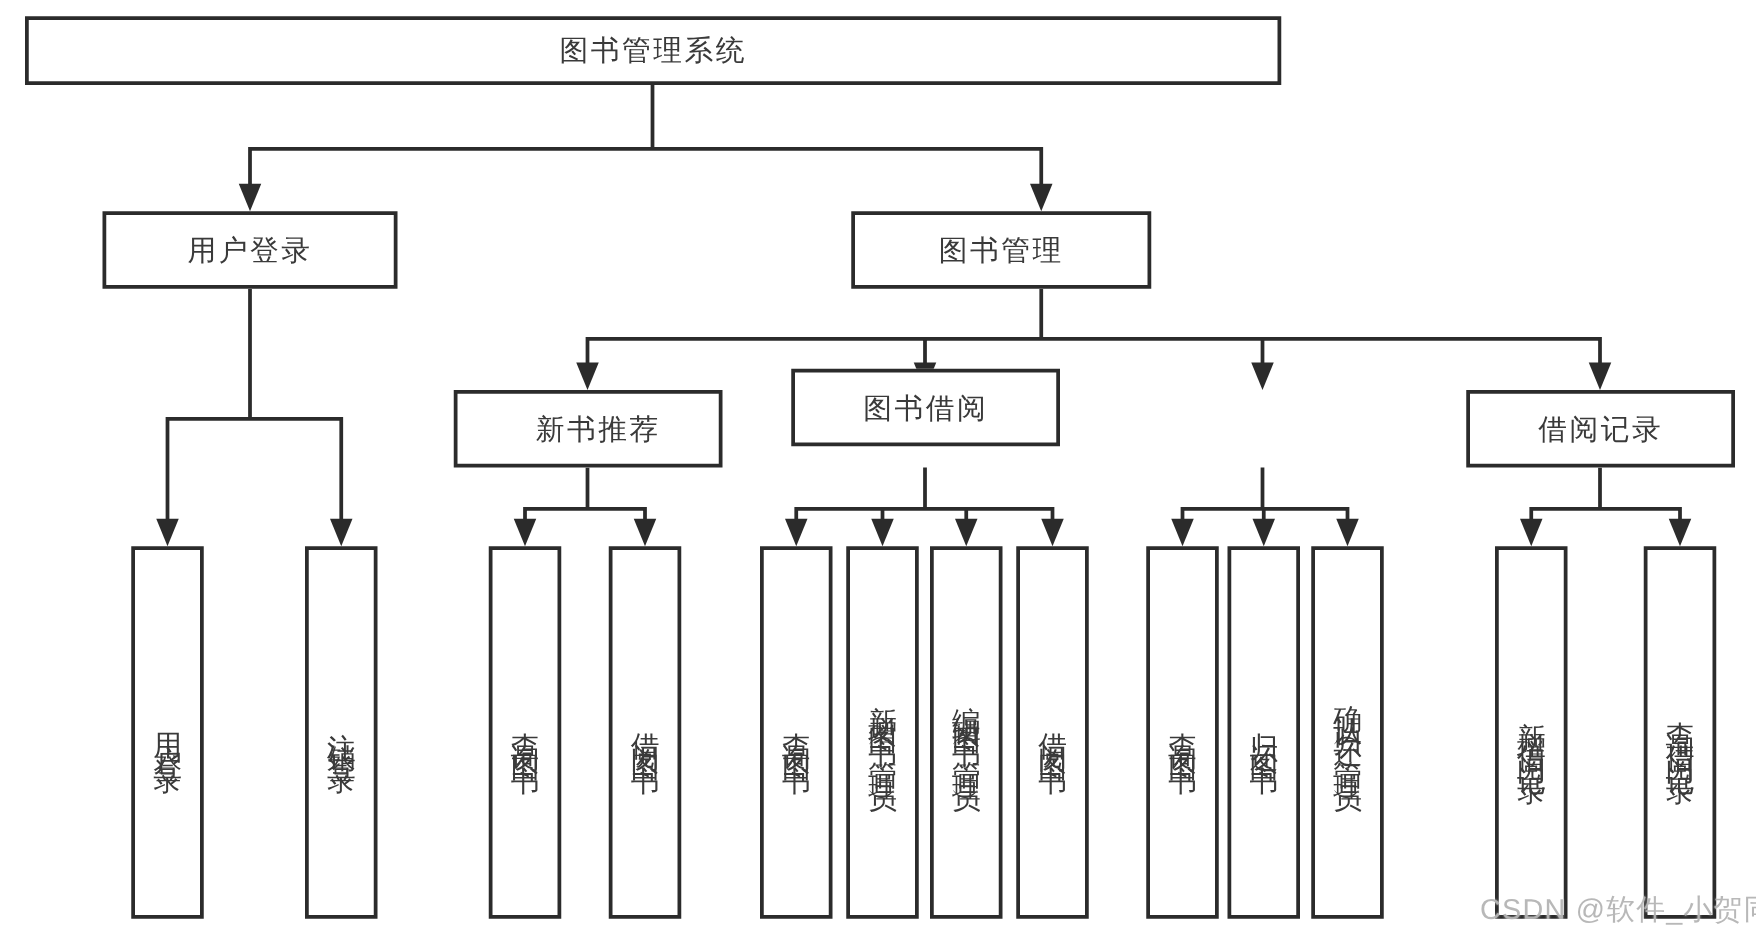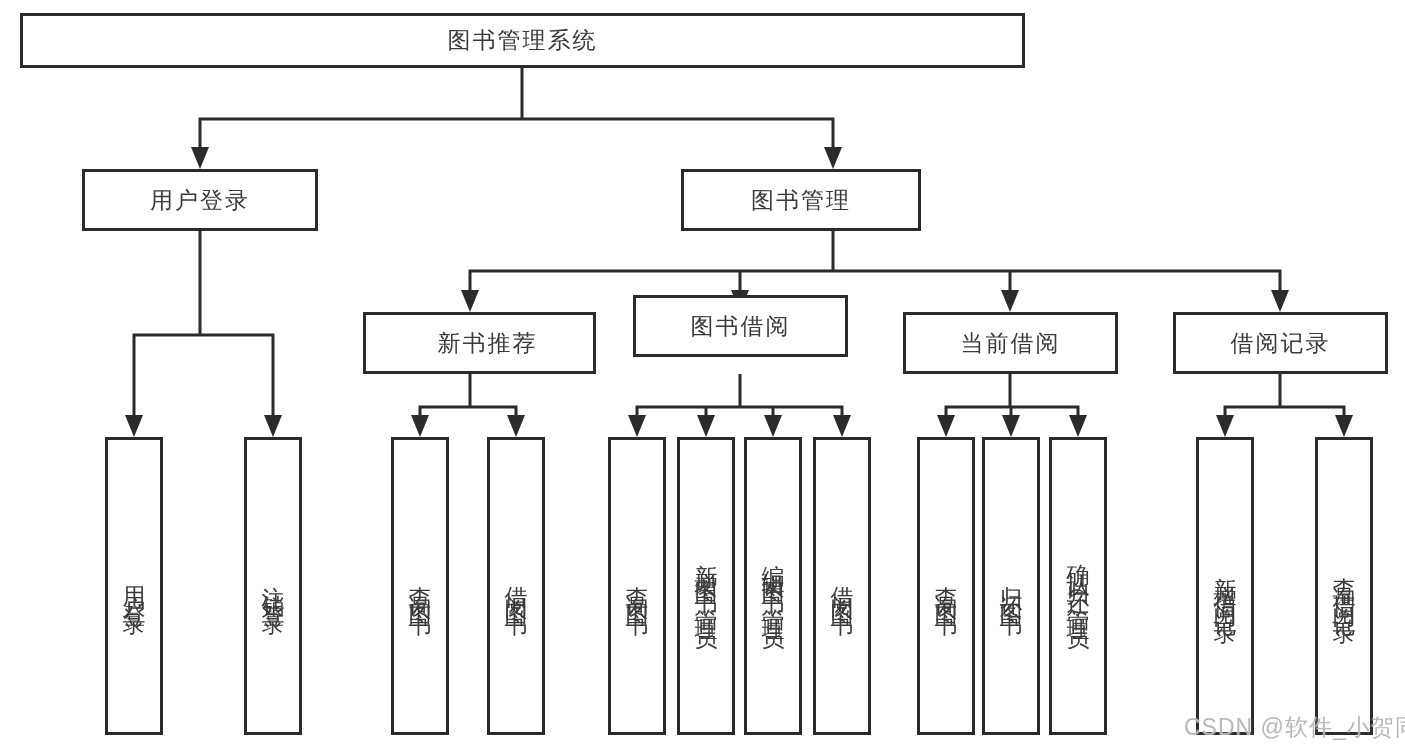--- a/index.html
+++ b/index.html
@@ -104,23 +104,22 @@
       <polygon points="1216,415 1234,415 1225,437"></polygon>
       <polygon points="1335,415 1353,415 1344,437"></polygon>
     </g>
   </svg>
 
   <div class="box" style="left:20px; top:13px; width:1005px; height:55px;">图书管理系统</div>
 
   <div class="box" style="left:82px; top:169px; width:236px; height:62px;">用户登录</div>
   <div class="box" style="left:681px; top:169px; width:240px; height:62px;">图书管理</div>
 
-  <div class="box" style="left:363px; top:312px; width:233px; height:62px;padding-left:16px;">新书推荐</div>
+  <div class="box" style="left:363px; top:312px; width:215px; height:62px;padding-left:16px;">新书推荐</div>
   <div class="box" style="left:633px; top:295px; width:215px; height:62px;text-align:center;">图书借阅</div>
-  <div class="box" style="left:903px; top:312px; width:215px; height:62px;">当前借阅</div>
   <div class="box" style="left:1173px; top:312px; width:215px; height:62px;">借阅记录</div>
 
   <div class="box vert" style="left:105px; top:437px; width:58px; height:298px;">用户登录</div>
   <div class="box vert" style="left:244px; top:437px; width:58px; height:298px;">注销登录</div>
 
   <div class="box vert" style="left:391px; top:437px; width:58px; height:298px;">查询图书</div>
   <div class="box vert" style="left:487px; top:437px; width:58px; height:298px;">借阅图书</div>
 
   <div class="box vert" style="left:608px; top:437px; width:58px; height:298px;">查询图书</div>
   <div class="box vert" style="left:677px; top:437px; width:58px; height:298px;">新增图书（管理员）</div>

